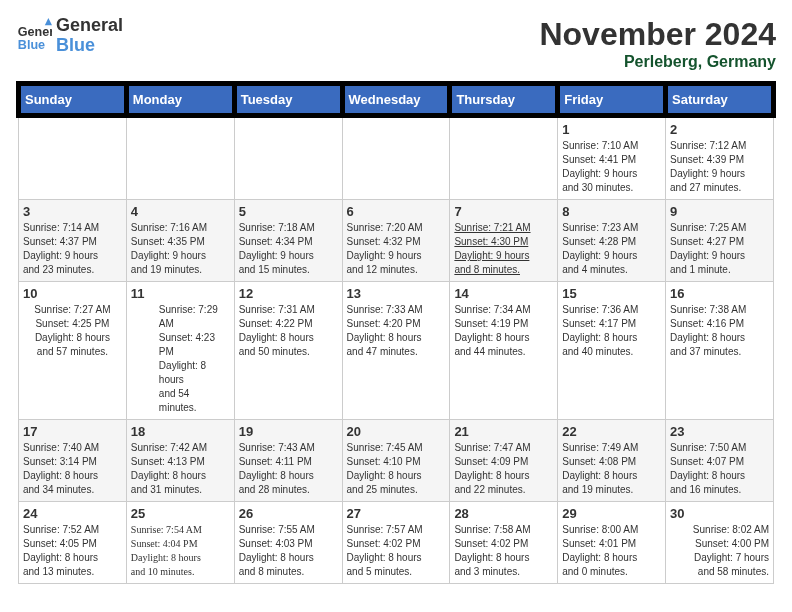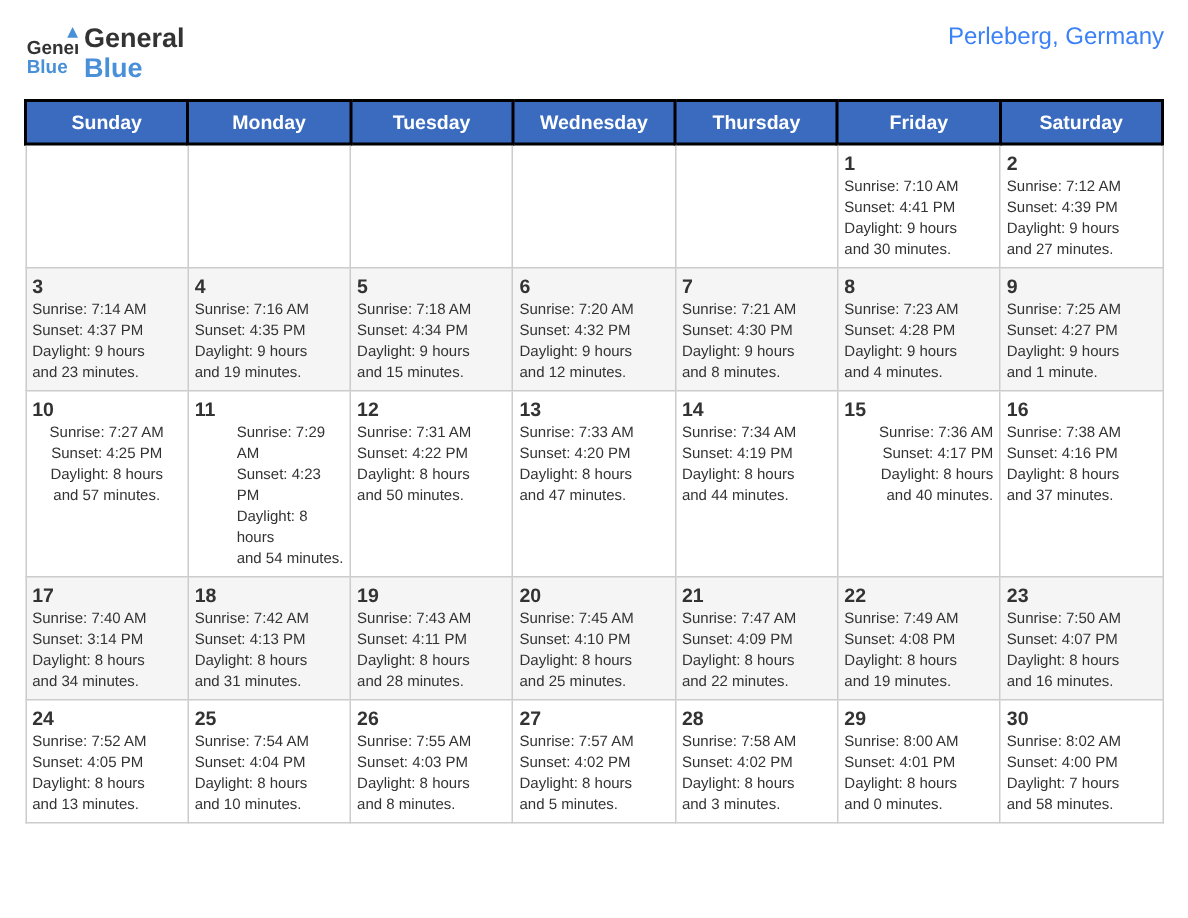--- a/index.html
+++ b/index.html
@@ -37,35 +37,35 @@
     .title-block {
       text-align: right;
     }
     .title-block h1 {
       font-size: 32px;
       font-weight: bold;
       color: #333;
     }
     .title-block h2 {
       font-size: 16px;
-      font-weight: normal;
-      color: #3b82f6;
+      font-weight: bold;
+      color: #14532d;
     }
     table {
       width: 100%;
       border-collapse: collapse;
     }
     thead th {
       background-color: #3a6bbf;
       color: white;
       font-size: 13px;
       font-weight: bold;
       padding: 6px 4px;
-      text-align: center;
-      border: 2px solid #000000;
+      text-align: left;
+      border: 5px solid #000000;
     }
     td {
       vertical-align: top;
       font-size: 10.5px;
       color: #333;
       padding: 4px 4px;
       border: 1px solid #ccc;
       width: calc(100% / 7);
       min-height: 80px;
       background: #fff;
@@ -99,20 +99,21 @@
       <polygon points="32,8 40,8 36,0" fill="#4a90d9"></polygon>
     </svg>
     <div>
       <div class="logo-text">
         <span style="color:#333">General</span><br>
         <span style="color:#4a90d9">Blue</span>
       </div>
     </div>
   </div>
   <div class="title-block">
+    <h1>November 2024</h1>
     <h2>Perleberg, Germany</h2>
   </div>
 </div>
 
 <table>
   <thead>
     <tr>
     <th>Sunday</th>
         <th>Monday</th>
         <th>Tuesday</th>
@@ -168,21 +169,21 @@
         </td>
         <td>
           <span class="day-num">6</span>
           <div class="day-info" style="white-space: pre-line;">Sunrise: 7:20 AM
 Sunset: 4:32 PM
 Daylight: 9 hours
 and 12 minutes.</div>
         </td>
         <td>
           <span class="day-num">7</span>
-          <div class="day-info" style="white-space: pre-line;">Sunrise: 7:21 AM
+          <div class="day-info" style="white-space: pre-line; text-decoration: underline;">Sunrise: 7:21 AM
 Sunset: 4:30 PM
 Daylight: 9 hours
 and 8 minutes.</div>
         </td>
         <td>
           <span class="day-num">8</span>
           <div class="day-info" style="white-space: pre-line;">Sunrise: 7:23 AM
 Sunset: 4:28 PM
 Daylight: 9 hours
 and 4 minutes.</div>
@@ -226,21 +227,21 @@
         </td>
         <td>
           <span class="day-num">14</span>
           <div class="day-info" style="white-space: pre-line;">Sunrise: 7:34 AM
 Sunset: 4:19 PM
 Daylight: 8 hours
 and 44 minutes.</div>
         </td>
         <td>
           <span class="day-num">15</span>
-          <div class="day-info" style="white-space: pre-line; text-align: right;">Sunrise: 7:36 AM
+          <div class="day-info" style="white-space: pre-line;">Sunrise: 7:36 AM
 Sunset: 4:17 PM
 Daylight: 8 hours
 and 40 minutes.</div>
         </td>
         <td>
           <span class="day-num">16</span>
           <div class="day-info" style="white-space: pre-line;">Sunrise: 7:38 AM
 Sunset: 4:16 PM
 Daylight: 8 hours
 and 37 minutes.</div>
@@ -300,21 +301,21 @@
       <tr>
         <td>
           <span class="day-num">24</span>
           <div class="day-info" style="white-space: pre-line;">Sunrise: 7:52 AM
 Sunset: 4:05 PM
 Daylight: 8 hours
 and 13 minutes.</div>
         </td>
         <td>
           <span class="day-num">25</span>
-          <div class="day-info" style="white-space: pre-line;">Sunrise: 7:54 AM
+          <div class="day-info" style="white-space: pre-line; font-family: Liberation Serif, serif;">Sunrise: 7:54 AM
 Sunset: 4:04 PM
 Daylight: 8 hours
 and 10 minutes.</div>
         </td>
         <td>
           <span class="day-num">26</span>
           <div class="day-info" style="white-space: pre-line;">Sunrise: 7:55 AM
 Sunset: 4:03 PM
 Daylight: 8 hours
 and 8 minutes.</div>
@@ -335,20 +336,20 @@
         </td>
         <td>
           <span class="day-num">29</span>
           <div class="day-info" style="white-space: pre-line;">Sunrise: 8:00 AM
 Sunset: 4:01 PM
 Daylight: 8 hours
 and 0 minutes.</div>
         </td>
         <td>
           <span class="day-num">30</span>
-          <div class="day-info" style="white-space: pre-line;">Sunrise: 8:02 AM
+          <div class="day-info" style="white-space: pre-line; text-align: right;">Sunrise: 8:02 AM
 Sunset: 4:00 PM
 Daylight: 7 hours
 and 58 minutes.</div>
         </td>
       </tr>
     </tbody>
 </table>
 
 </body></html>

